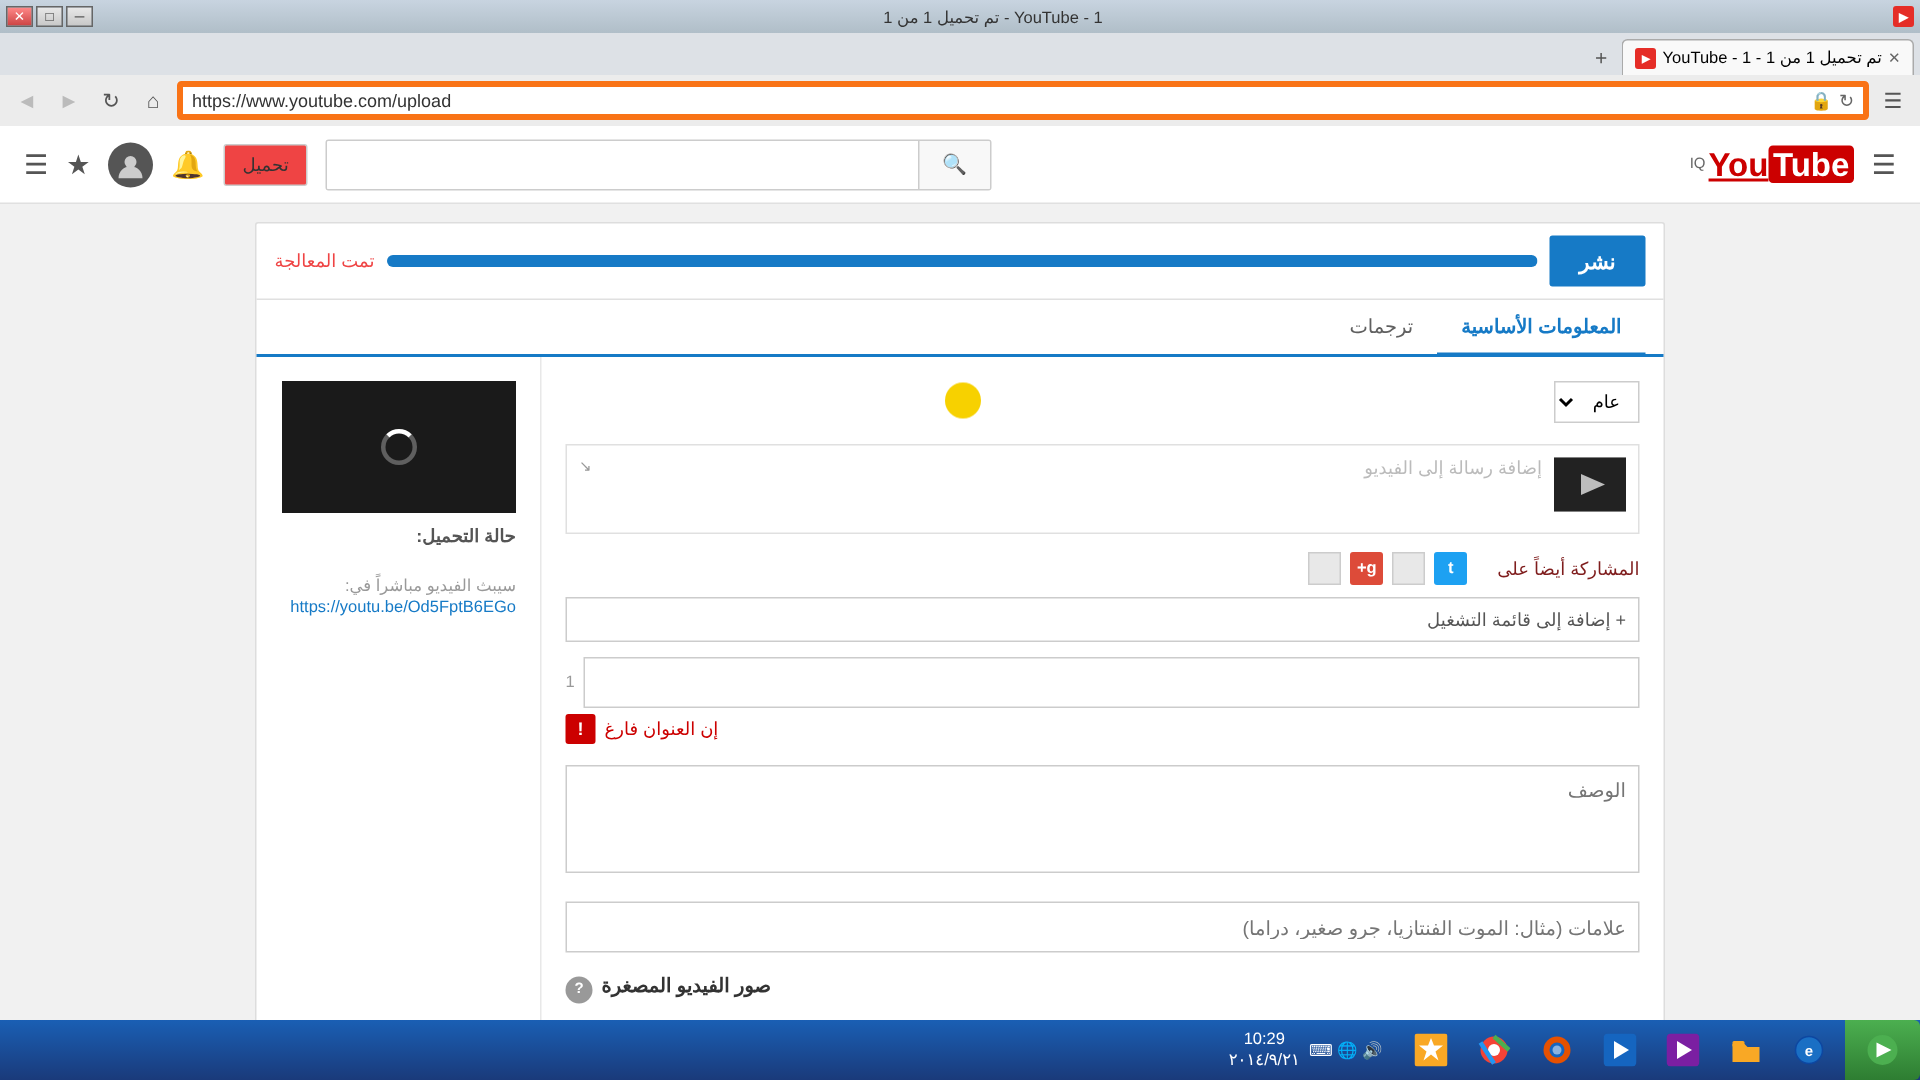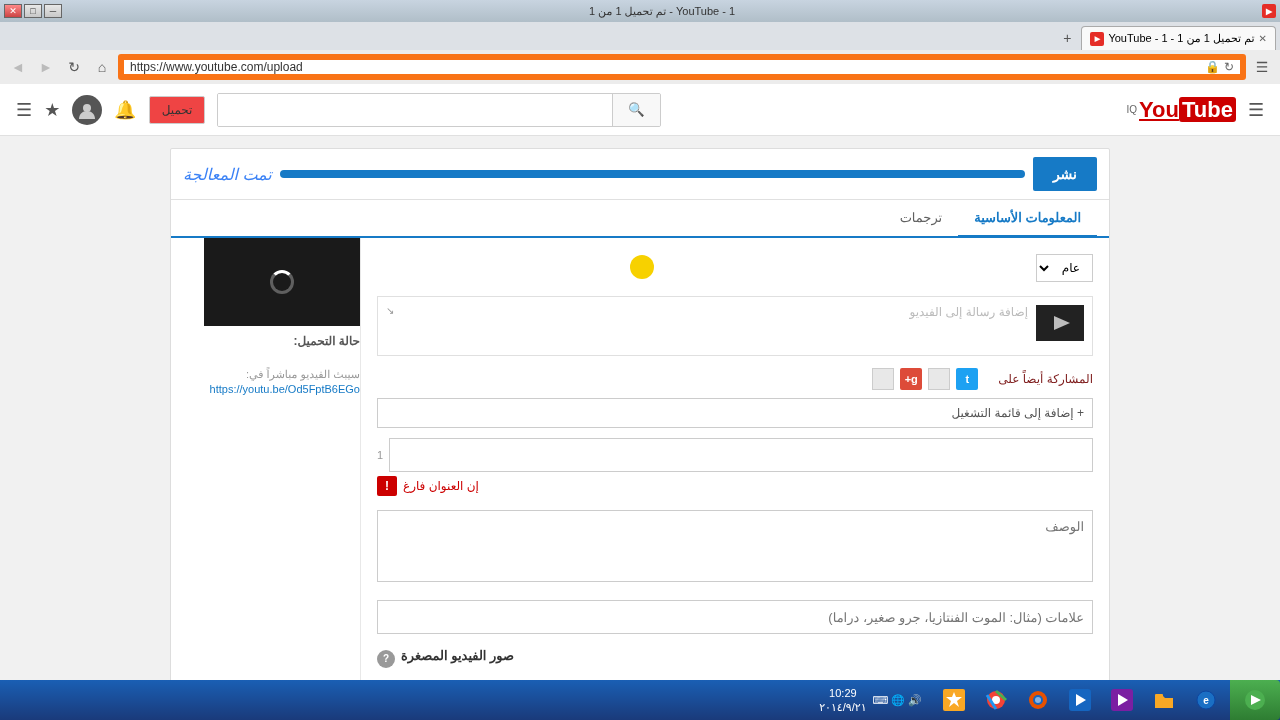--- a/index.html
+++ b/index.html
@@ -65,21 +65,21 @@
       height: 34px; background: #ececec;
       display: flex; align-items: center; padding: 2px 6px; gap: 4px; direction: ltr;
     }
     .nav-btn {
       width: 24px; height: 24px; border: none; background: transparent;
       cursor: pointer; display: flex; align-items: center; justify-content: center;
       color: #555; font-size: 14px; border-radius: 3px;
     }
     .nav-btn:disabled { color: #bbb; cursor: default; }
     .address-bar {
-      flex: 1; height: 26px; border: 6px solid #f97316;
+      flex: 1; height: 26px; border: 4px solid #f97316;
       background: white; display: flex; align-items: center; padding: 0 6px;
       border-radius: 3px; font-size: 12px; direction: ltr;
     }
     .address-text { flex: 1; font-size: 12px; color: #333; }
     .address-icons { display: flex; gap: 4px; color: #666; font-size: 12px; }
 
     
     .page-wrapper {
       background: #f1f1f1;
       height: calc(720px - 22px - 28px - 34px - 40px);
@@ -141,21 +141,21 @@
       background: #167ac6; color: white;
       border: none; border-radius: 2px; font-size: 14px;
       cursor: pointer; font-weight: bold;
     }
     .progress-bar-container {
       flex: 1; height: 8px; background: #e0e0e0;
       border-radius: 4px; overflow: hidden;
     }
     .progress-bar-fill { height: 100%; width: 100%; background: #167ac6; }
     .processing-text {
-      font-size: 16px; color: #3b82f6; white-space: nowrap; font-style: italic;
+      font-size: 12px; color: #ef4444; white-space: nowrap;
     }
 
     .upload-notice {
       padding: 6px 12px; background: #fff9e6;
       border-bottom: 1px solid #e0e0e0;
       font-size: 12px; color: #555; direction: rtl; text-align: right;
     }
 
     .tabs-row {
       display: flex; align-items: center; direction: rtl;
@@ -170,21 +170,21 @@
       color: #167ac6; border-bottom-color: #167ac6; font-weight: bold;
     }
 
     .form-body {
       display: flex; direction: rtl;
     }
     .form-left {
       flex: 1; padding: 16px;
     }
     .form-right {
-      width: 190px; border-right: 1px solid #e8e8e8;
+      width: 190px; padding: 16px; border-right: 1px solid #e8e8e8;
     }
 
     .form-row { margin-bottom: 14px; }
 
     .title-row {
       display: flex; align-items: center; gap: 6px;
     }
     .title-input {
       flex: 1; height: 34px; border: 1px solid #ccc;
       padding: 0 8px; font-size: 13px; direction: rtl;

